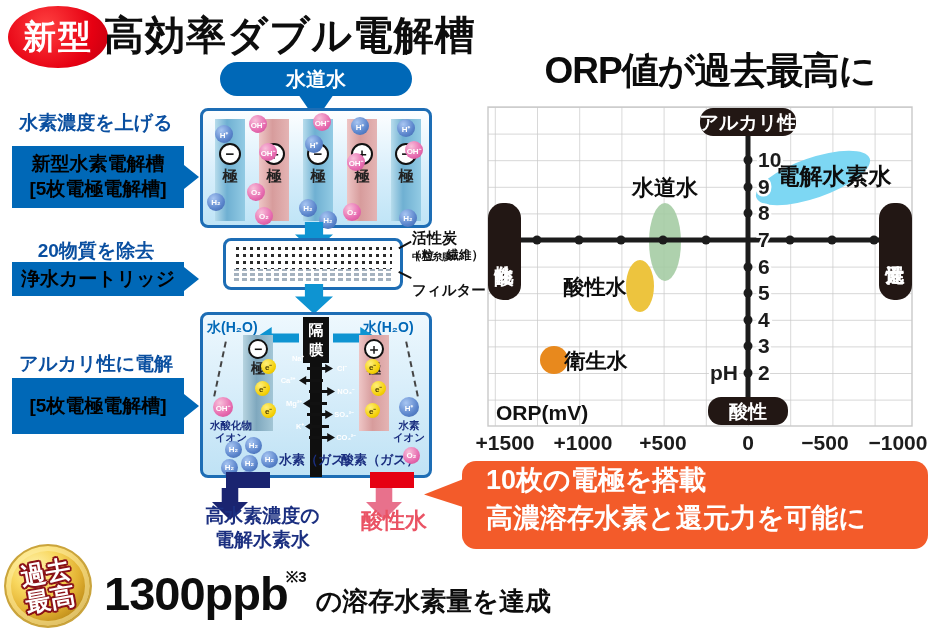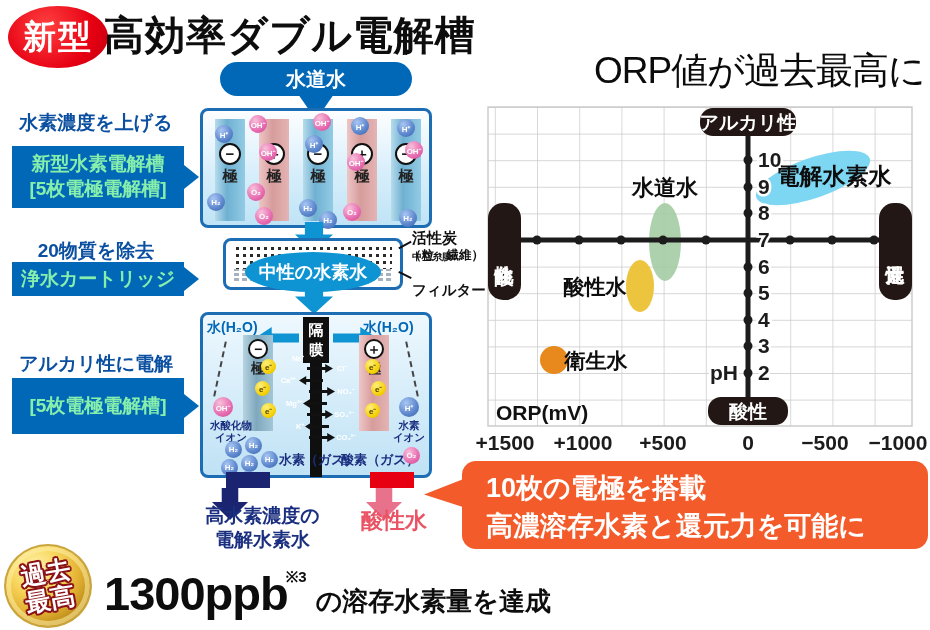--- a/index.html
+++ b/index.html
@@ -10,21 +10,21 @@
 
   
   .badge-new{left:8px;top:6px;width:100px;height:62px;border-radius:50%;
     background:radial-gradient(circle at 38% 32%,#ff4040,#e60012 62%,#c00010);
     display:flex;align-items:center;justify-content:center;color:#fff;font-size:33px;font-weight:800;letter-spacing:2px}
   .main-title{left:104px;top:8px;font-size:40px;font-weight:800;color:#0d0d0d;letter-spacing:1px}
 
   
   .lead{left:4px;width:184px;text-align:center;color:#0a4fa0;font-size:19px;font-weight:800}
   .lead1{top:110px}.lead2{top:238px}.lead3{top:351px}
-  .bluebox{left:12px;width:172px;background:#0068b7;color:#86efac;font-weight:800;font-size:19px;
+  .bluebox{left:12px;width:172px;background:#0068b7;color:#000000;font-weight:800;font-size:19px;
     text-align:center;display:flex;flex-direction:column;justify-content:center;line-height:1.3}
   .bluebox::after{content:"";position:absolute;right:-15px;top:50%;transform:translateY(-50%);
     border-left:15px solid #0068b7;border-top:12px solid transparent;border-bottom:12px solid transparent}
   .box1{top:146px;height:62px}.box2{top:262px;height:34px}.box3{top:378px;height:56px}
 
   
   .pill{left:220px;top:62px;width:192px;height:34px;border-radius:17px;background:#0068b7;color:#fff;
     font-size:20px;font-weight:800;display:flex;align-items:center;justify-content:center}
   .inlet-tri{left:298px;top:94px;width:36px;height:26px;background:#0068b7;clip-path:polygon(0 0,100% 0,50% 100%)}
   .tank{border:3px solid #1d6db5;border-radius:8px}
@@ -106,32 +106,32 @@
   .outletL{left:226px;top:472px;width:44px;background:#1a2470}
   .outletR{left:370px;top:472px;width:44px;background:#e60012}
   .bigarr{width:36px;height:32px;clip-path:polygon(27% 0,73% 0,73% 44%,100% 44%,50% 100%,0 44%,27% 44%)}
   .bigL{left:212px;top:488px;background:#1a2470}
   .bigR{left:366px;top:488px;background:#e8718c}
   .outL{left:175px;top:504px;width:175px;text-align:center;color:#1b2f80;font-size:19px;font-weight:800;line-height:1.25}
   .outL span{display:block}
   .outR{left:342px;top:506px;width:104px;text-align:center;color:#ea5364;font-size:22px;font-weight:800}
 
   
-  .chart-title{left:495px;top:46px;width:430px;text-align:right;font-size:37px;font-weight:400;color:#0b0b0b;letter-spacing:-1px}
+  .chart-title{left:495px;top:46px;width:430px;text-align:center;font-size:37px;font-weight:700;color:#0b0b0b;letter-spacing:-1px}
   .chart-svg{position:absolute;left:460px;top:100px;width:480px;height:362px}
   .t-tick{font:700 21px "Liberation Sans",sans-serif;fill:#1c1c1c;paint-order:stroke;stroke:#fff;stroke-width:5px}
   .t-x{font:700 21px "Liberation Sans",sans-serif;fill:#1c1c1c}
   .t-badge{font:800 19px "Liberation Sans",sans-serif;fill:#fff}
   .t-badge-v{font:800 19px "Liberation Sans",sans-serif;fill:#fff;writing-mode:vertical-rl;text-orientation:upright}
   .t-series{font:800 22px "Liberation Sans",sans-serif;fill:#0d0d0d}
   .t-axis{font:800 21px "Liberation Sans",sans-serif;fill:#111}
 
   
   .callout{left:462px;top:461px;width:466px;height:88px;background:#f35b2a;border-radius:14px;
-    color:#fff;font-weight:800;font-size:27px;line-height:1.4;padding:9px 0 0 24px;z-index:6}
+    color:#fff;font-weight:800;font-size:27px;line-height:1.4;padding:1px 0 0 24px;z-index:6}
   .callout span{display:block}
   .callout-tail{left:424px;top:478px;width:42px;height:30px;background:#f35b2a;
     clip-path:polygon(100% 0,100% 100%,0 55%);z-index:6}
 
   
   .medal{left:4px;top:544px;width:88px;height:84px;border-radius:50%;border:2px solid #caa43c;
     background:radial-gradient(circle at 35% 28%,#fff3b0,#f8d75e 30%,#e3b233 55%,#b17f10 82%,#8d650c);
     box-shadow:inset 0 0 0 5px rgba(255,240,170,.55);
     display:flex;align-items:center;justify-content:center}
   .medal-text{transform:rotate(-10deg);color:#fff;font-size:25px;font-weight:800;text-align:center;line-height:1.08;
@@ -212,21 +212,20 @@
         <div class="ion b">H₂</div>
       </div>
   </div>
 
   <div class="abs darr a1"></div>
 
   <div class="abs tank filter">
     <div class="carbon"></div>
     <div class="hollow"></div>
   </div>
-  <div class="abs neutral">中性の水素水</div>
   <div class="abs conn conn1"></div>
   <div class="abs conn conn2"></div>
   <div class="abs fnote fn1">活性炭</div>
   <div class="abs fnote fn2">（粒・繊維）</div>
   <div class="abs fnote fn3">中空糸膜</div>
   <div class="abs fnote fn4">フィルター</div>
 
   <div class="abs darr a2"></div>
 
   <div class="abs tank tank-bottom">

